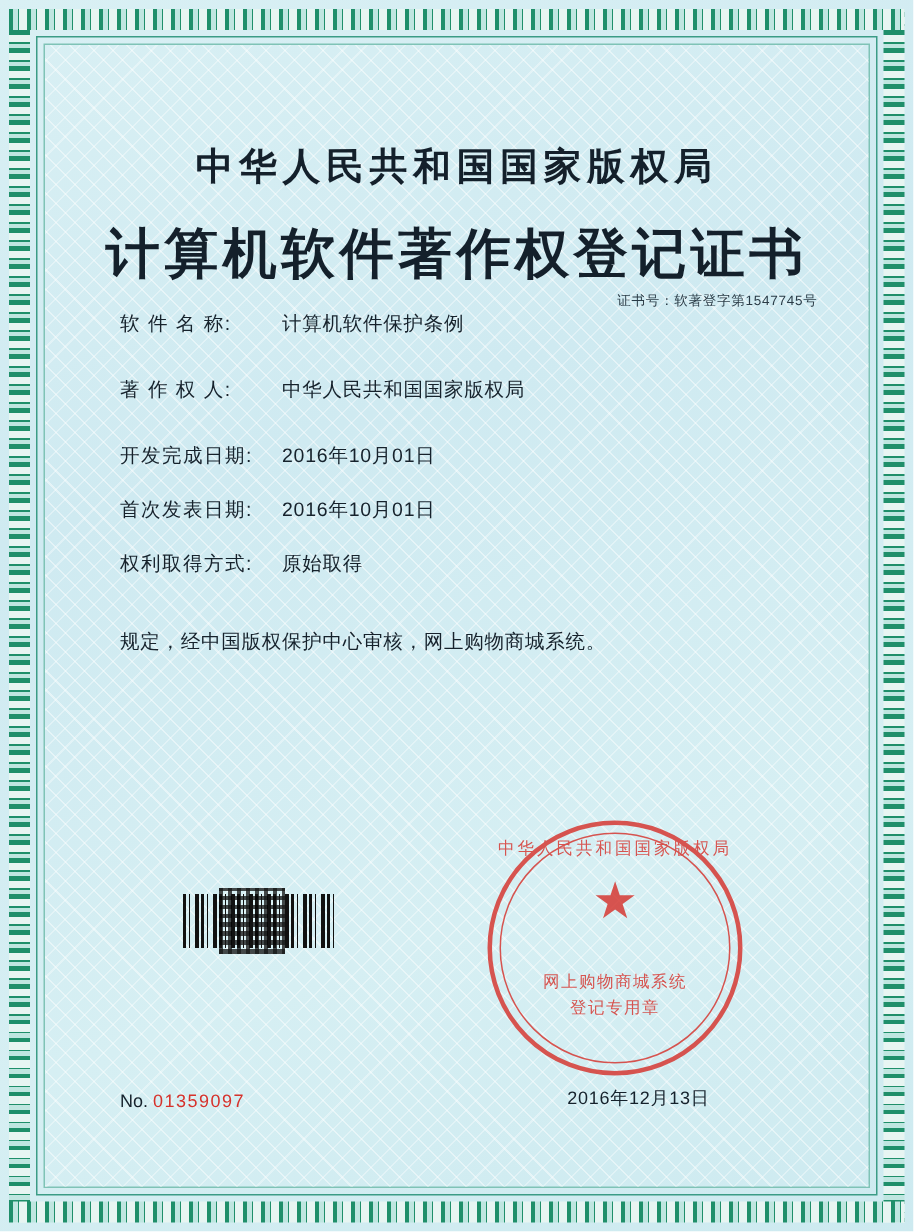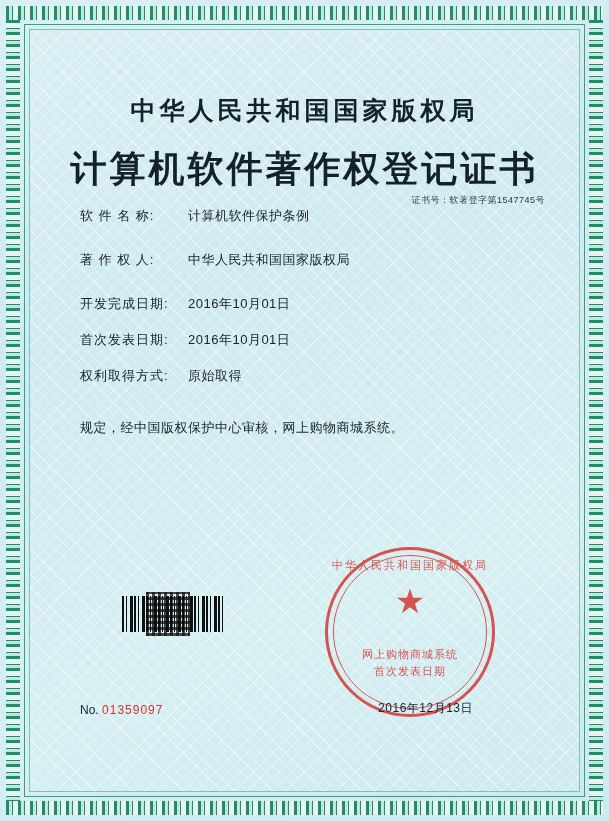--- a/index.html
+++ b/index.html
@@ -203,21 +203,21 @@
     line-height: 17px;
     font-family: "DejaVu Serif", "Liberation Serif", serif;
     top: 96px;
     letter-spacing: 1px;
   }
 
   .footer {
     position: absolute;
     left: 44px;
     right: 44px;
-    bottom: 68px;
+    bottom: 44px;
     display: flex;
     justify-content: space-between;
     align-items: flex-end;
     font-size: 12px;
     color: #16222c;
   }
   .doc-no .no-label { color: #16222c; }
   .doc-no .no-value { color: #d6322c; letter-spacing: 1px; }
   .issue-date { letter-spacing: 0.5px; padding-right: 56px; margin-left: 32px; }
 </style>
@@ -279,21 +279,21 @@
 
     <div class="barcode"></div>
     <div class="qr"></div>
 
     <div class="seal">
       <div class="seal-inner"></div>
       <div class="seal-arc">中华人民共和国国家版权局</div>
       <div class="seal-star">★</div>
       <div class="seal-text">
         <div>网上购物商城系统</div>
-        <div>首次发表日期</div>
+        <div>登记专用章</div>
       </div>
     </div>
 
     <div class="footer">
       <div class="doc-no">
         <span class="no-label">No.</span>
         <span class="no-value">01359097</span>
       </div>
       <div class="issue-date">2016年12月13日</div>
     </div>

